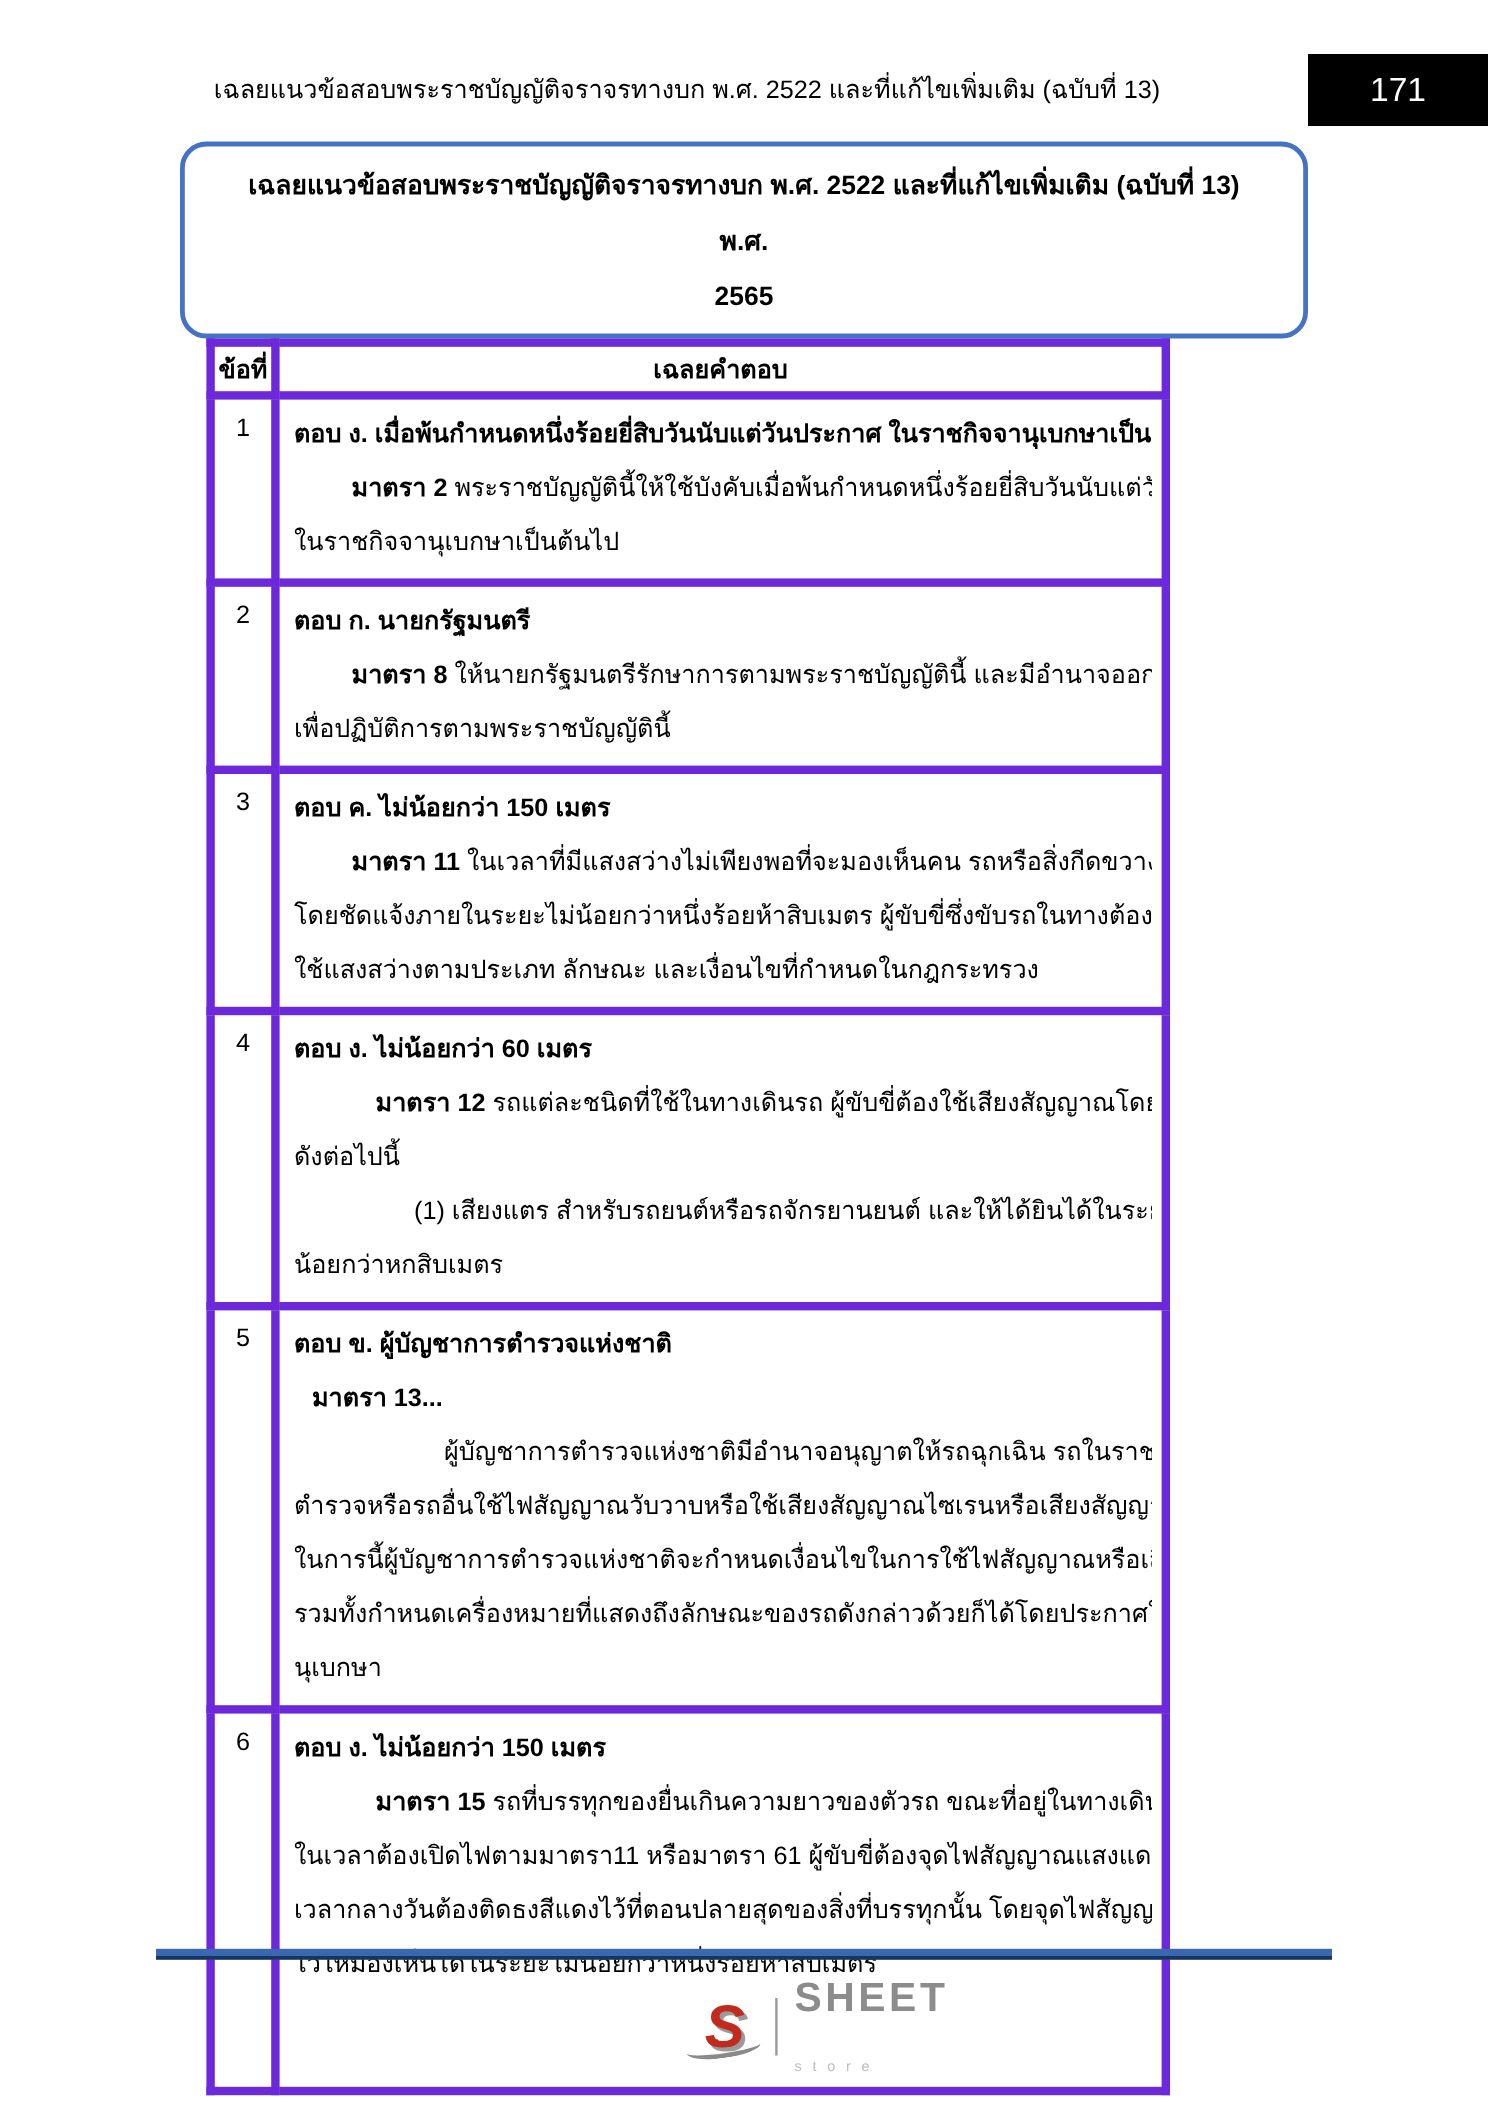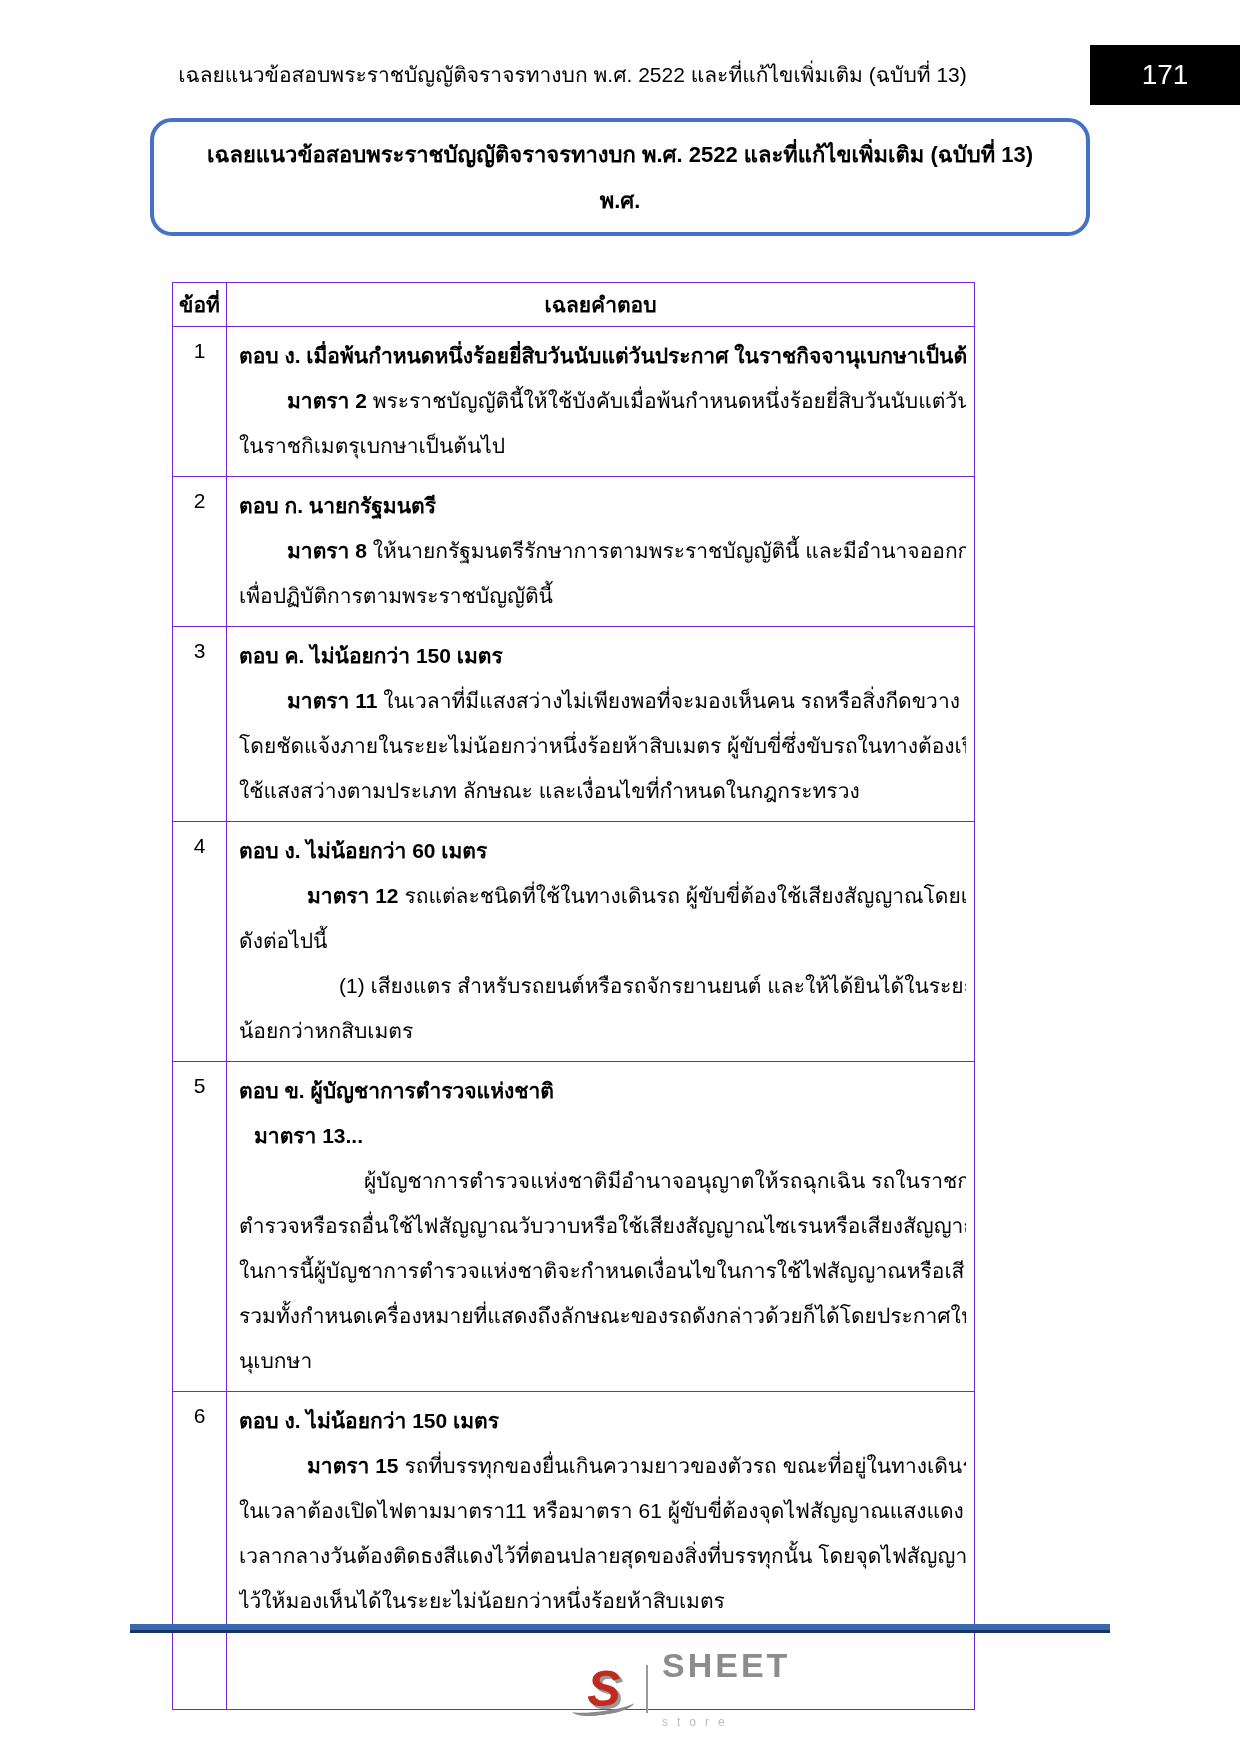--- a/index.html
+++ b/index.html
@@ -16,21 +16,21 @@
 
   
   .title-box { position:absolute; top:118px; left:150px; width:940px; min-height:108px;
                border:4px solid #4472C4; border-radius:22px; background:#fff;
                text-align:center; font-weight:bold; font-size:22px; line-height:46px;
                padding:10px 34px 8px 34px; }
 
   
   table.answers { position:absolute; top:282px; left:172px; width:803px; border-collapse:collapse;
                   table-layout:fixed; }
-  table.answers th, table.answers td { border:1px solid #6d28d9; }
+  table.answers th, table.answers td { border:7px solid #6d28d9; }
   table.answers thead th { height:44px; font-size:21px; font-weight:bold; text-align:center;
                            vertical-align:middle; background:#fff; }
   th.col-no, td.col-no { width:54px; }
   td.col-no { text-align:center; vertical-align:top; padding-top:12px; font-size:21px; }
   td.answer-cell { vertical-align:top; padding:6px 8px 8px 12px; font-size:21px; overflow:hidden; }
   td.answer-cell .line { line-height:45px; white-space:nowrap; overflow:hidden; }
   td.answer-cell .line b { font-weight:bold; }
   tbody tr:last-child { height:318px; }
 
   
@@ -53,36 +53,37 @@
 <div class="page">
 
   <div class="running-header">เฉลยแนวข้อสอบพระราชบัญญัติจราจรทางบก พ.ศ. 2522 และที่แก้ไขเพิ่มเติม (ฉบับที่ 13)</div>
 
   <div class="page-number-box">
     <span>171</span>
   </div>
 
   <div class="title-box">
     <div>เฉลยแนวข้อสอบพระราชบัญญัติจราจรทางบก พ.ศ. 2522 และที่แก้ไขเพิ่มเติม (ฉบับที่ 13) พ.ศ.</div>
+    <div>2565</div>
   </div>
 
   <table class="answers">
     <thead>
       <tr>
         <th class="col-no">ข้อที่</th>
         <th>เฉลยคำตอบ</th>
       </tr>
     </thead>
     <tbody id="answer-body">
         <tr>
           <td class="col-no">1</td>
           <td class="answer-cell">
             <div class="line"><b>ตอบ  ง. เมื่อพ้นกำหนดหนึ่งร้อยยี่สิบวันนับแต่วันประกาศ ในราชกิจจานุเบกษาเป็นต้นไป</b></div>
             <div class="line" style="padding-left: 48px;"><b>มาตรา 2</b> พระราชบัญญัตินี้ให้ใช้บังคับเมื่อพ้นกำหนดหนึ่งร้อยยี่สิบวันนับแต่วันประกาศ</div>
-            <div class="line">ในราชกิเมตรุเบกษาเป็นต้นไป</div>
+            <div class="line">ในราชกิจจานุเบกษาเป็นต้นไป</div>
           </td>
         </tr>
         <tr>
           <td class="col-no">2</td>
           <td class="answer-cell">
             <div class="line"><b>ตอบ ก. นายกรัฐมนตรี</b></div>
             <div class="line" style="padding-left: 48px;"><b>มาตรา 8</b> ให้นายกรัฐมนตรีรักษาการตามพระราชบัญญัตินี้ และมีอำนาจออกกฎกระทรวง</div>
             <div class="line">เพื่อปฏิบัติการตามพระราชบัญญัตินี้</div>
           </td>
         </tr>

